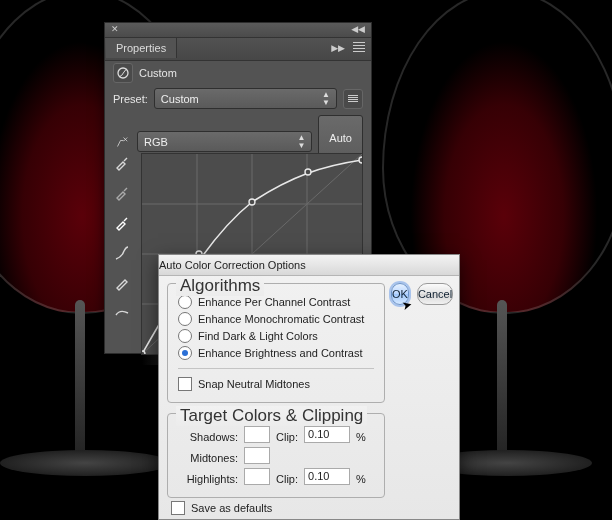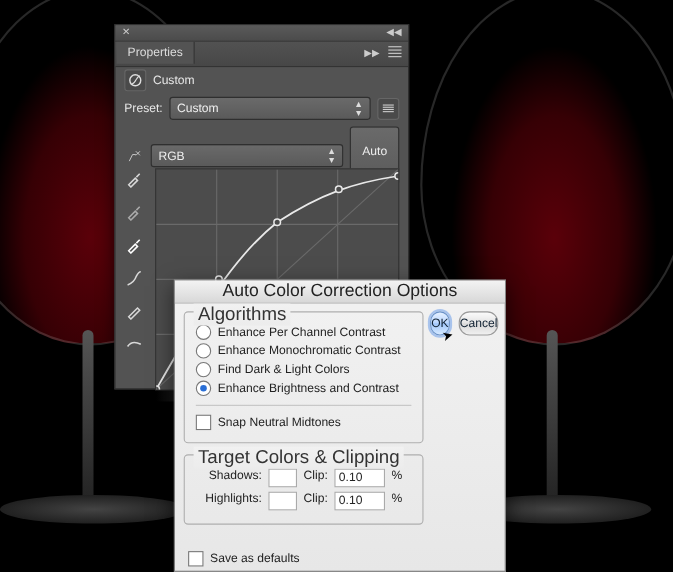--- a/index.html
+++ b/index.html
@@ -31,29 +31,29 @@
   .toolcol{position:absolute;left:6px;top:130px;width:24px;display:flex;flex-direction:column;gap:10px}
   .toolcol .tico{width:22px;height:20px;display:flex;align-items:center;justify-content:center;color:#ddd}
   .toolcol svg{width:16px;height:16px;stroke:#d8d8d8;fill:none;stroke-width:1.4}
   .graph{position:absolute;left:36px;top:130px;width:220px;height:200px;background:#4c4c4c;border:1px solid #333}
   .graph .grid line{stroke:#6a6a6a;stroke-width:1}
   .graph .curve{stroke:#e8e8e8;stroke-width:1.6;fill:none}
   .graph .pt{fill:#4c4c4c;stroke:#e8e8e8;stroke-width:1.4}
   .ramp{position:absolute;left:36px;top:332px;width:220px;height:10px;background:linear-gradient(90deg,#000,#fff)}
   
   #dlg{position:absolute;left:158px;top:254px;width:300px;height:264px;background:linear-gradient(#f2f2f2,#e7e7e7);border:1px solid #888;box-shadow:0 6px 18px rgba(0,0,0,.55)}
-  #dlg .titlebar{height:20px;background:linear-gradient(#f3f3f3,#d8d8d8);border-bottom:1px solid #b5b5b5;text-align:center;line-height:20px;font-size:16px;color:#222}
+  #dlg .titlebar{height:20px;background:linear-gradient(#f3f3f3,#d8d8d8);border-bottom:1px solid #b5b5b5;text-align:left;line-height:20px;font-size:11px;color:#222}
   #dlg .body{position:absolute;left:8px;right:74px;top:28px}
   .fs{border:1px solid #aeaeae;border-radius:4px;padding:8px 10px 8px 10px;margin-bottom:10px;position:relative}
   .fs .legend{position:absolute;top:-8px;left:8px;background:linear-gradient(#f1f1f1,#ececec);padding:0 4px;font-size:17px;color:#333}
   .opt{display:flex;align-items:center;gap:6px;margin:3px 0;color:#222}
   .radio{width:12px;height:12px;border:1px solid #777;border-radius:50%;display:inline-flex;align-items:center;justify-content:center;background:#fff}
   .radio.sel::after{content:"";width:6px;height:6px;border-radius:50%;background:#2a6fd6}
   .chk{width:12px;height:12px;border:1px solid #777;background:#fff;display:inline-block}
-  .tgt-row{display:flex;align-items:flex-start;gap:6px;margin:4px 0;color:#222}
+  .tgt-row{display:flex;align-items:flex-end;gap:6px;margin:4px 0;color:#222}
   .tgt-row .lab{width:60px;text-align:right}
   .sw{width:24px;height:15px;border:1px solid #aaa;background:#fff}
   .inp{width:38px;height:15px;border:1px solid #aaa;background:#fff;text-align:left;padding:0 3px;line-height:15px;font-size:11px}
   .btncol{position:absolute;right:8px;top:28px;width:60px;display:flex;flex-direction:row;gap:8px}
   .aqua{height:20px;border:1px solid #6b93c9;border-radius:10px;background:linear-gradient(#e6f1ff,#b9d6ff 49%,#a0c7fb 51%,#d6e9ff);text-align:center;line-height:20px;font-size:11px;color:#123;position:relative}
   .aqua.def{box-shadow:0 0 0 2px rgba(80,140,230,.45)}
   .aqua.plain{border-color:#9a9a9a;background:linear-gradient(#fbfbfb,#e3e3e3 49%,#d7d7d7 51%,#f0f0f0)}
   .cursor{position:absolute;right:-4px;top:11px;font-size:12px;color:#000;transform:rotate(-15deg)}
   #dlg .save{position:absolute;left:12px;bottom:4px;display:flex;align-items:center;gap:6px;color:#222}
   .sep{border:none;border-top:1px solid #c4c4c4;margin:8px 0}
@@ -224,20 +224,24 @@
     <div class="fs">
       <span class="legend">Target Colors &amp; Clipping</span>
       <div class="tgt-row">
         <span class="lab">Shadows:</span>
         <span class="sw"></span>
         <span>Clip:</span>
         <span class="inp">0.10</span>
         <span>%</span>
       </div>
       <div class="tgt-row">
+        <span class="lab">Midtones:</span>
+        <span class="sw"></span>
+      </div>
+      <div class="tgt-row">
         <span class="lab">Highlights:</span>
         <span class="sw"></span>
         <span>Clip:</span>
         <span class="inp">0.10</span>
         <span>%</span>
       </div>
     </div>
   </div>
 
   <div class="save">

